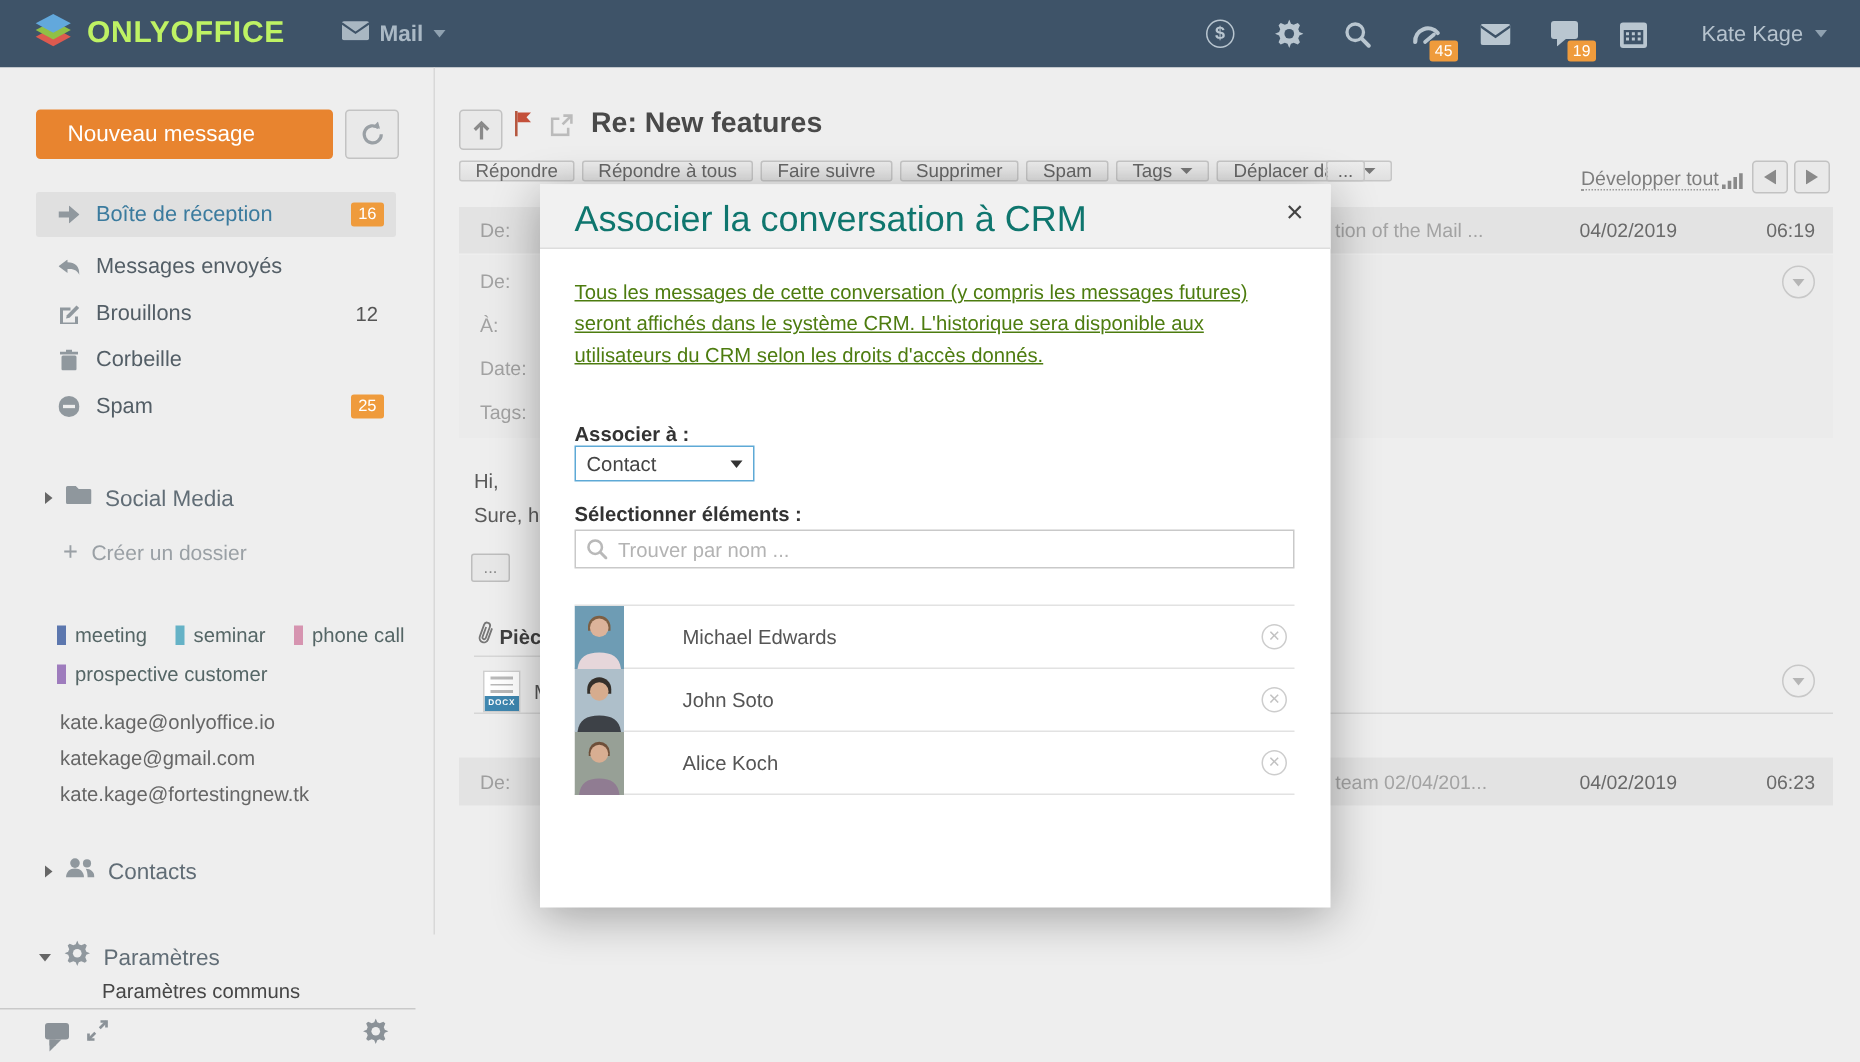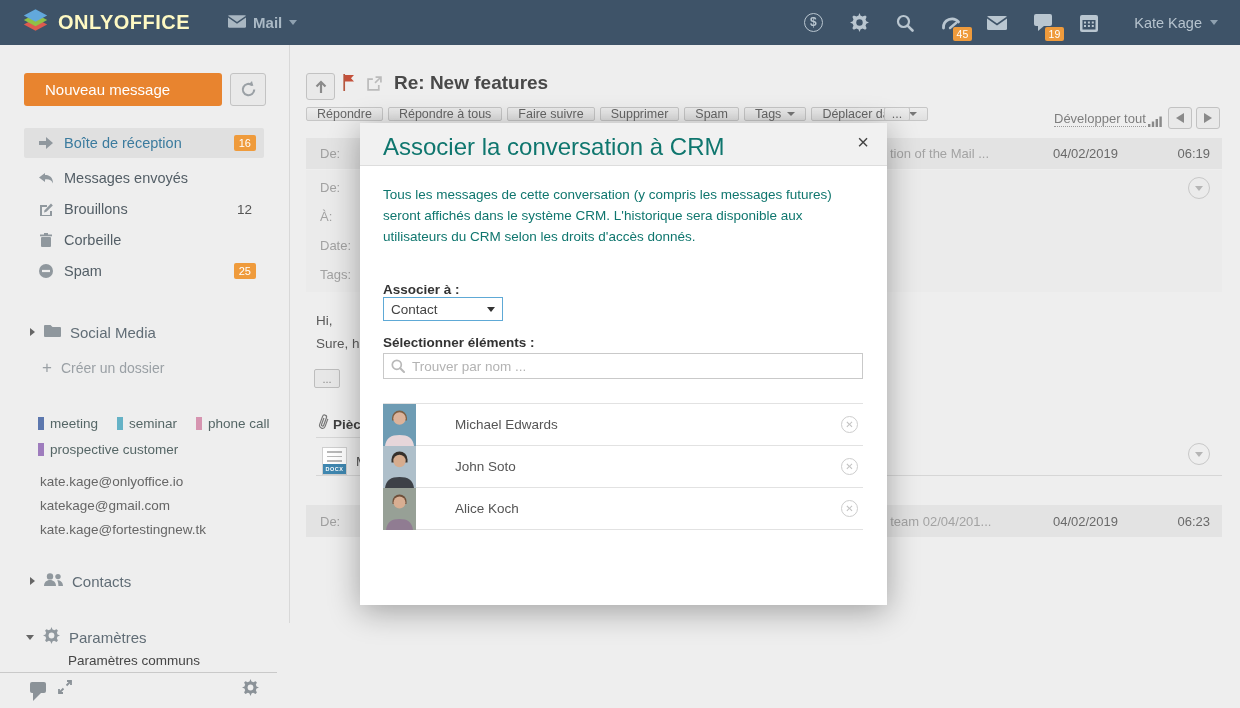--- a/index.html
+++ b/index.html
@@ -5,21 +5,21 @@
   * { margin:0; padding:0; box-sizing:border-box; }
   html,body { background:#555; }
   .screen { position:relative; width:1240px; height:708px; overflow:hidden;
             background:#eeeeee; font-family:"Liberation Sans",sans-serif; }
   .abs { position:absolute; }
 
   
   .topbar { position:absolute; left:0; top:0; width:1240px; height:45px;
             background:#3e5368; display:flex; align-items:center; padding:0 22px; }
   .brand { display:flex; align-items:center; gap:9px; }
-  .brand-text { color:#fef9c3; font-size:20px; font-weight:bold; letter-spacing:.5px; }
+  .brand-text { color:#bef264; font-size:20px; font-weight:bold; letter-spacing:.5px; }
   .module { display:flex; align-items:center; gap:7px; margin-left:38px; cursor:pointer; }
   .module-label { color:#aab9c5; font-size:15px; font-weight:bold; }
   .caret-down { width:0; height:0; border-left:4px solid transparent; border-right:4px solid transparent; border-top:5px solid #8fa1b0; }
   .top-spacer { flex:1; }
   .top-icons { display:flex; align-items:center; gap:24px; margin-right:34px; }
   .tbi { position:relative; width:22px; height:22px; display:flex; align-items:center; justify-content:center; cursor:pointer; }
   .tbadge { position:absolute; bottom:-7px; right:-10px; background:#ef9b3c; color:#fff;
             font-size:10.5px; line-height:14px; padding:0 4px; border-radius:2px; }
   .dollar { width:19px; height:19px; border:1.6px solid #b9c6d0; border-radius:50%;
             color:#b9c6d0; font-size:12px; font-weight:bold; text-align:center; line-height:16px; }
@@ -93,21 +93,21 @@
   .docx-ic .dline { margin:3px 4px 0 4px; height:1.5px; background:#b9b9b9; }
   .docx-band { position:absolute; left:0; bottom:0; width:100%; height:10px; background:#3f87b0;
                color:#fff; font-size:5.5px; font-weight:bold; text-align:center; line-height:10px; letter-spacing:.5px; }
 
   
   .modal { position:absolute; left:360px; top:123px; width:527px; height:482px;
            background:#fff; box-shadow:0 6px 30px rgba(0,0,0,.33); z-index:10; }
   .modal-header { position:relative; height:43px; background:#f1f1f1; border-bottom:1px solid #ddd; }
   .modal-title { position:absolute; left:23px; top:10px; color:#0f766e; font-size:24px; }
   .modal-close { position:absolute; right:18px; top:8px; color:#444; font-size:20px; cursor:pointer; }
-  .modal-p { position:absolute; left:23px; width:486px; color:#0f766e; font-size:13.5px; line-height:21px; }
+  .modal-p { position:absolute; left:23px; width:486px; color:#4d7c0f; font-size:13.5px; line-height:21px;text-decoration:underline; }
   .modal-bold { position:absolute; left:23px; color:#333; font-size:13.5px; font-weight:bold; }
   .fake-select { position:absolute; left:23px; top:174px; width:120px; height:24px;
                  border:1px solid #5ea9d6; background:#fff; cursor:pointer;
                  display:flex; align-items:center; }
   .fake-select .val { margin-left:7px; color:#444; font-size:13.5px; flex:1; }
   .fake-select .sel-caret { margin-right:7px; width:0;height:0;border-left:4px solid transparent;border-right:4px solid transparent;border-top:5px solid #333; }
   .search-wrap { position:absolute; left:23px; top:230px; width:480px; height:26px; }
   .search-wrap input { width:100%; height:100%; border:1px solid #c9c9c9; padding:0 8px 0 28px;
                  font-size:13.5px; color:#555; font-family:"Liberation Sans",sans-serif; outline:none; }
   .search-wrap input::placeholder { color:#b3b3b3; }

